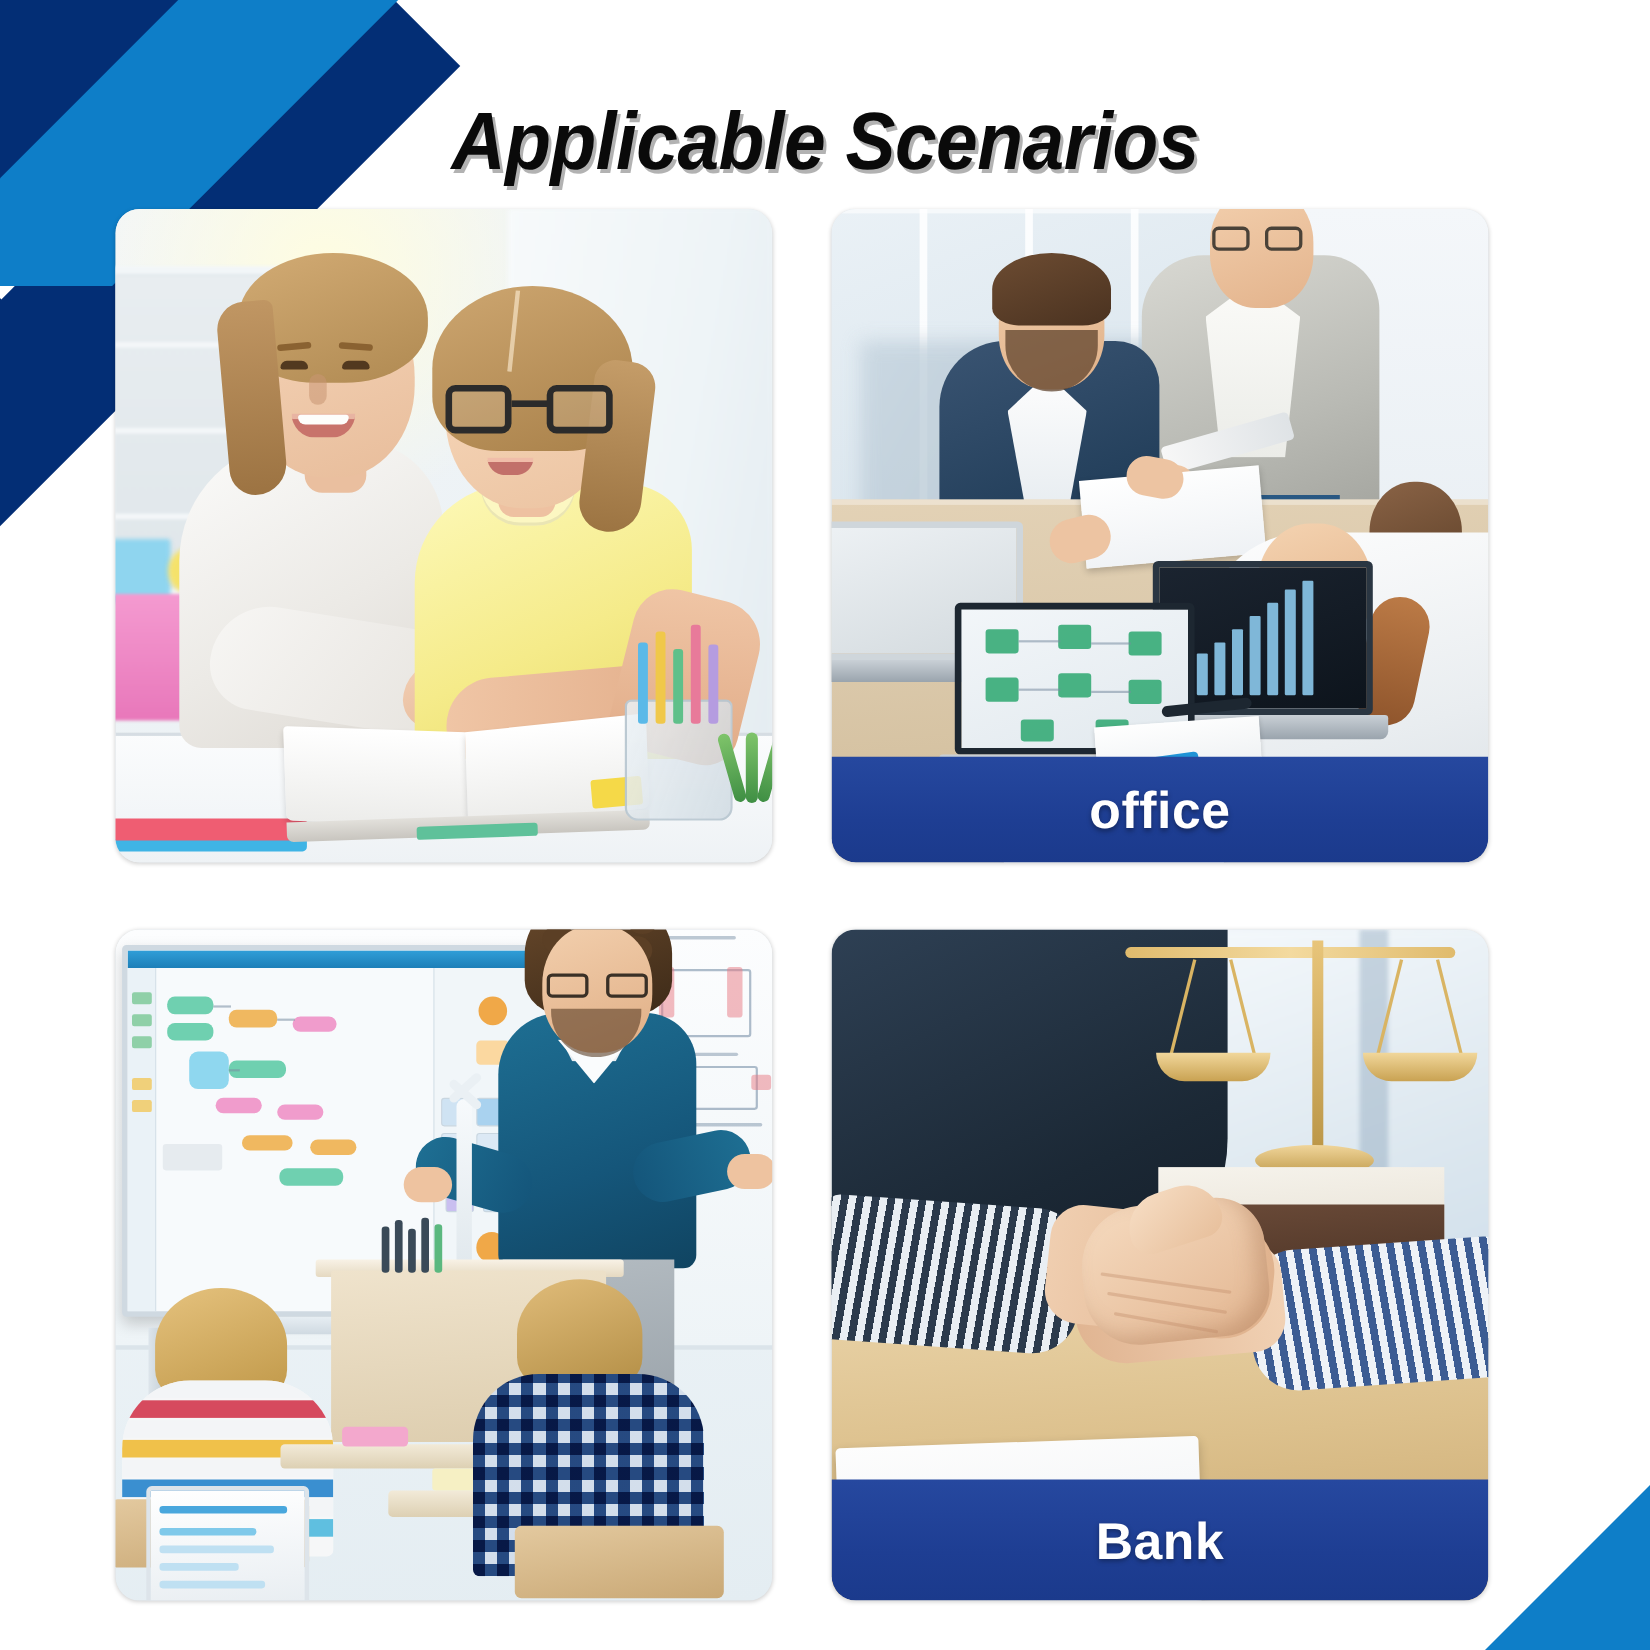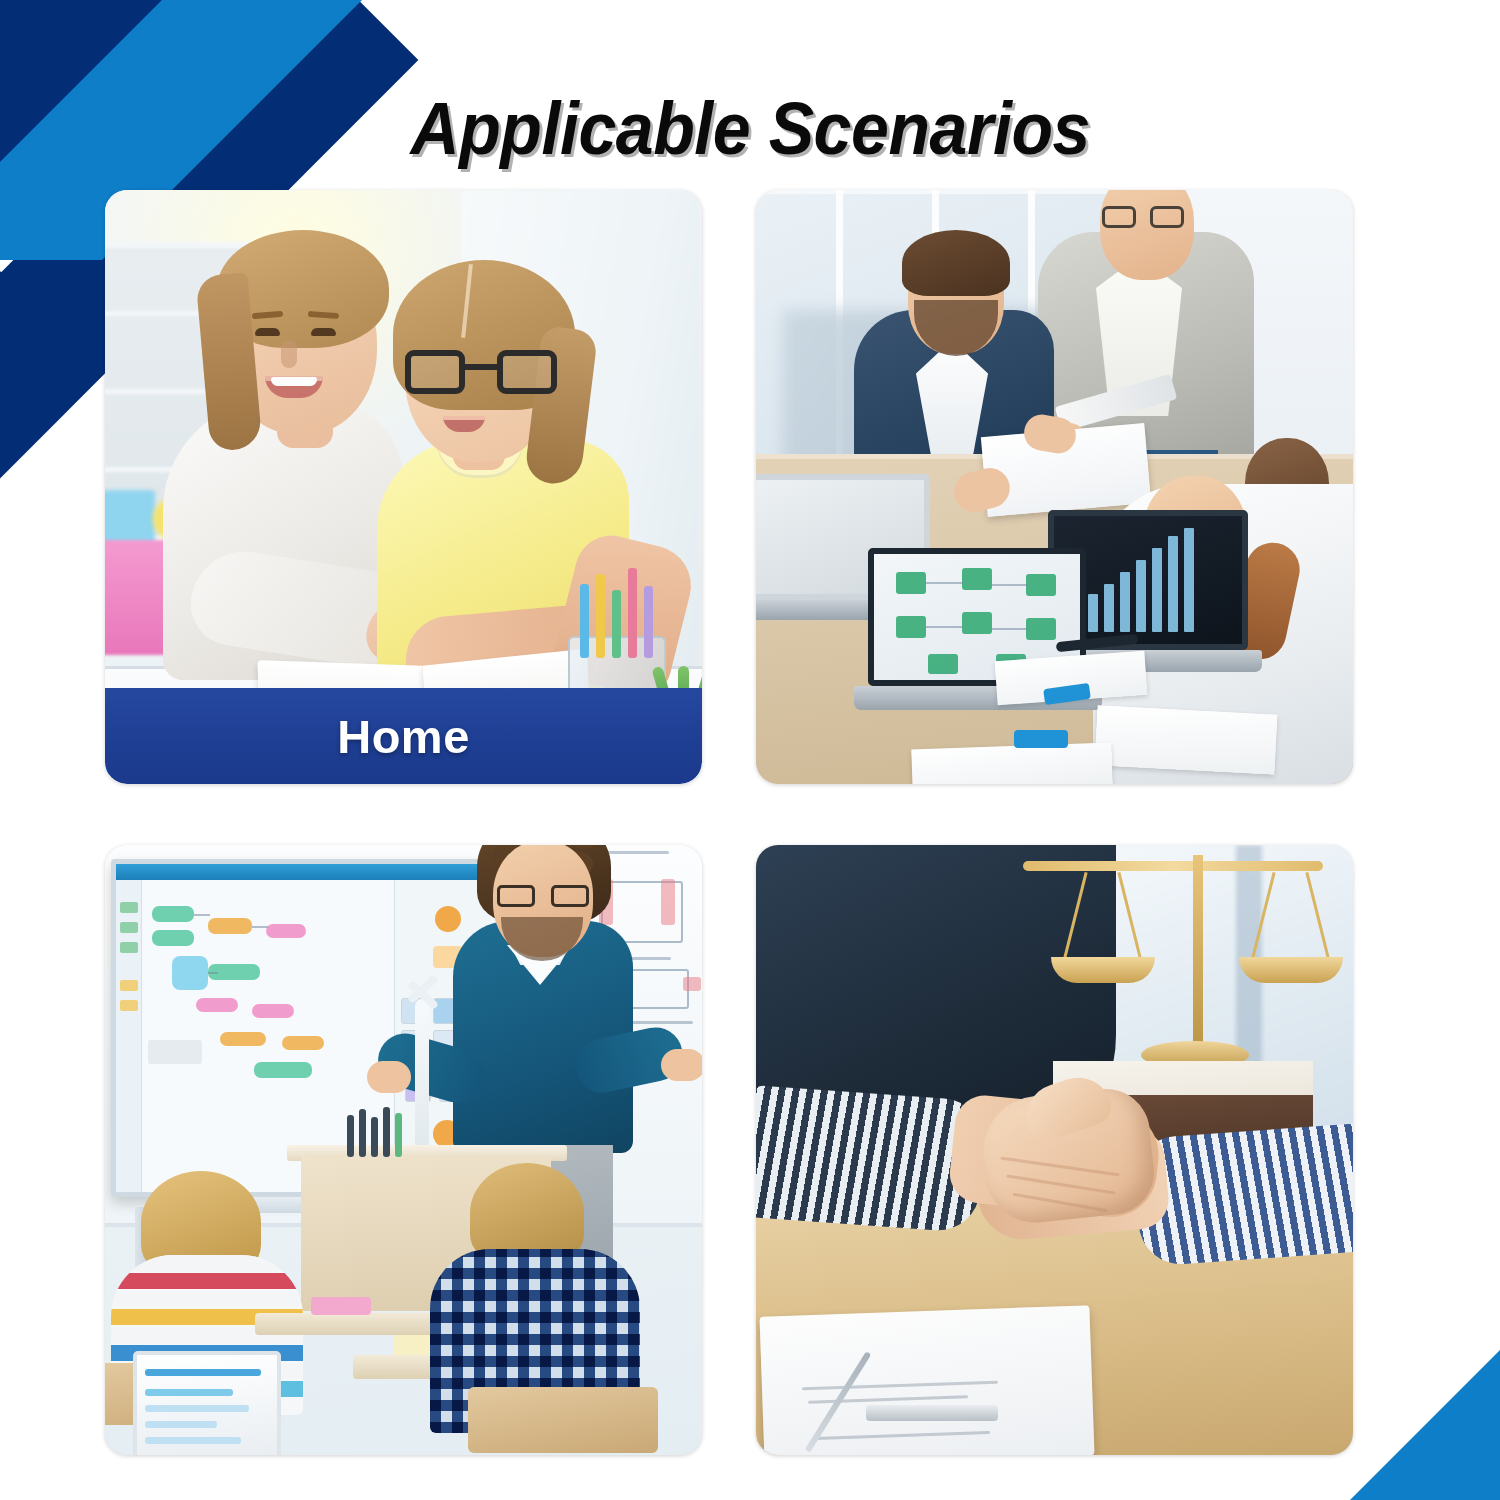--- a/index.html
+++ b/index.html
@@ -839,23 +839,20 @@
         <div class="pencil" style="left:26px;height:84px;background:#f0c84a"></div>
         <div class="pencil" style="left:42px;height:68px;background:#5fc08a"></div>
         <div class="pencil" style="left:58px;height:90px;background:#e87a9a"></div>
         <div class="pencil" style="left:74px;height:72px;background:#b59ce0"></div>
       </div>
       <div class="plant">
         <i style="left:4px;transform:rotate(-16deg)"></i>
         <i style="left:22px"></i>
         <i style="left:40px;transform:rotate(16deg)"></i>
       </div>
-    </div>
-    <div class="label-bar">
-      <span class="label-text">Home</span>
     </div>
   </div>
 
   <div class="card">
     <div class="photo">
       <div class="off-bg"></div>
       <div class="off-wall"></div>
       <div class="off-window">
         <i style="left:80px"></i>
           <i style="left:176px"></i>
@@ -928,20 +925,23 @@
         </div>
         <div class="lp-base"></div>
       </div>
 
       <div class="off-docs" style="left:240px;top:466px;width:150px;height:44px;transform:rotate(-4deg)"></div>
       <div class="off-docs" style="left:340px;top:520px;width:180px;height:60px;transform:rotate(3deg)"></div>
       <div class="off-docs" style="left:156px;top:556px;width:200px;height:44px;transform:rotate(-2deg)"></div>
       <div style="position:absolute;left:300px;top:448px;width:82px;height:10px;background:#1d2731;border-radius:5px;transform:rotate(-6deg)"></div>
       <div style="position:absolute;left:288px;top:496px;width:46px;height:16px;background:#1f93d6;border-radius:4px;transform:rotate(-8deg)"></div>
       <div style="position:absolute;left:258px;top:540px;width:54px;height:18px;background:#1f93d6;border-radius:4px"></div>
+    </div>
+    <div class="label-bar">
+      <span class="label-text">office</span>
     </div>
   </div>
 
   <div class="card">
     <div class="photo">
       <div class="sch-bg"></div>
       <div class="sch-whiteboard">
         <div class="wb-doodle" style="left:300px;top:26px;width:96px;height:70px;border-radius:40% 40% 8% 8%"></div>
         <div class="wb-doodle" style="left:288px;top:96px;width:120px;height:120px;border-radius:6px;border-style:dashed"></div>
         <div class="wb-text" style="left:296px;top:14px;width:78px"></div>
@@ -1094,15 +1094,18 @@
       <div class="bk-finger" style="left:256px;top:356px;width:96px;transform:rotate(10deg)"></div>
 
       <div class="bank-envelope"></div>
       <div class="bank-clipboard"></div>
       <div class="bank-clip"></div>
       <div class="bank-clip-line" style="left:46px;bottom:68px;width:196px;transform:rotate(-2deg)"></div>
       <div class="bank-clip-line" style="left:52px;bottom:54px;width:160px;transform:rotate(-2deg)"></div>
       <div class="bank-clip-line" style="left:58px;bottom:18px;width:176px;transform:rotate(-2deg)"></div>
       <div class="bank-pen"></div>
     </div>
+    <div class="label-bar tall">
+      <span class="label-text">Bank</span>
+    </div>
   </div>
 
 </div>
 
 </body></html>

